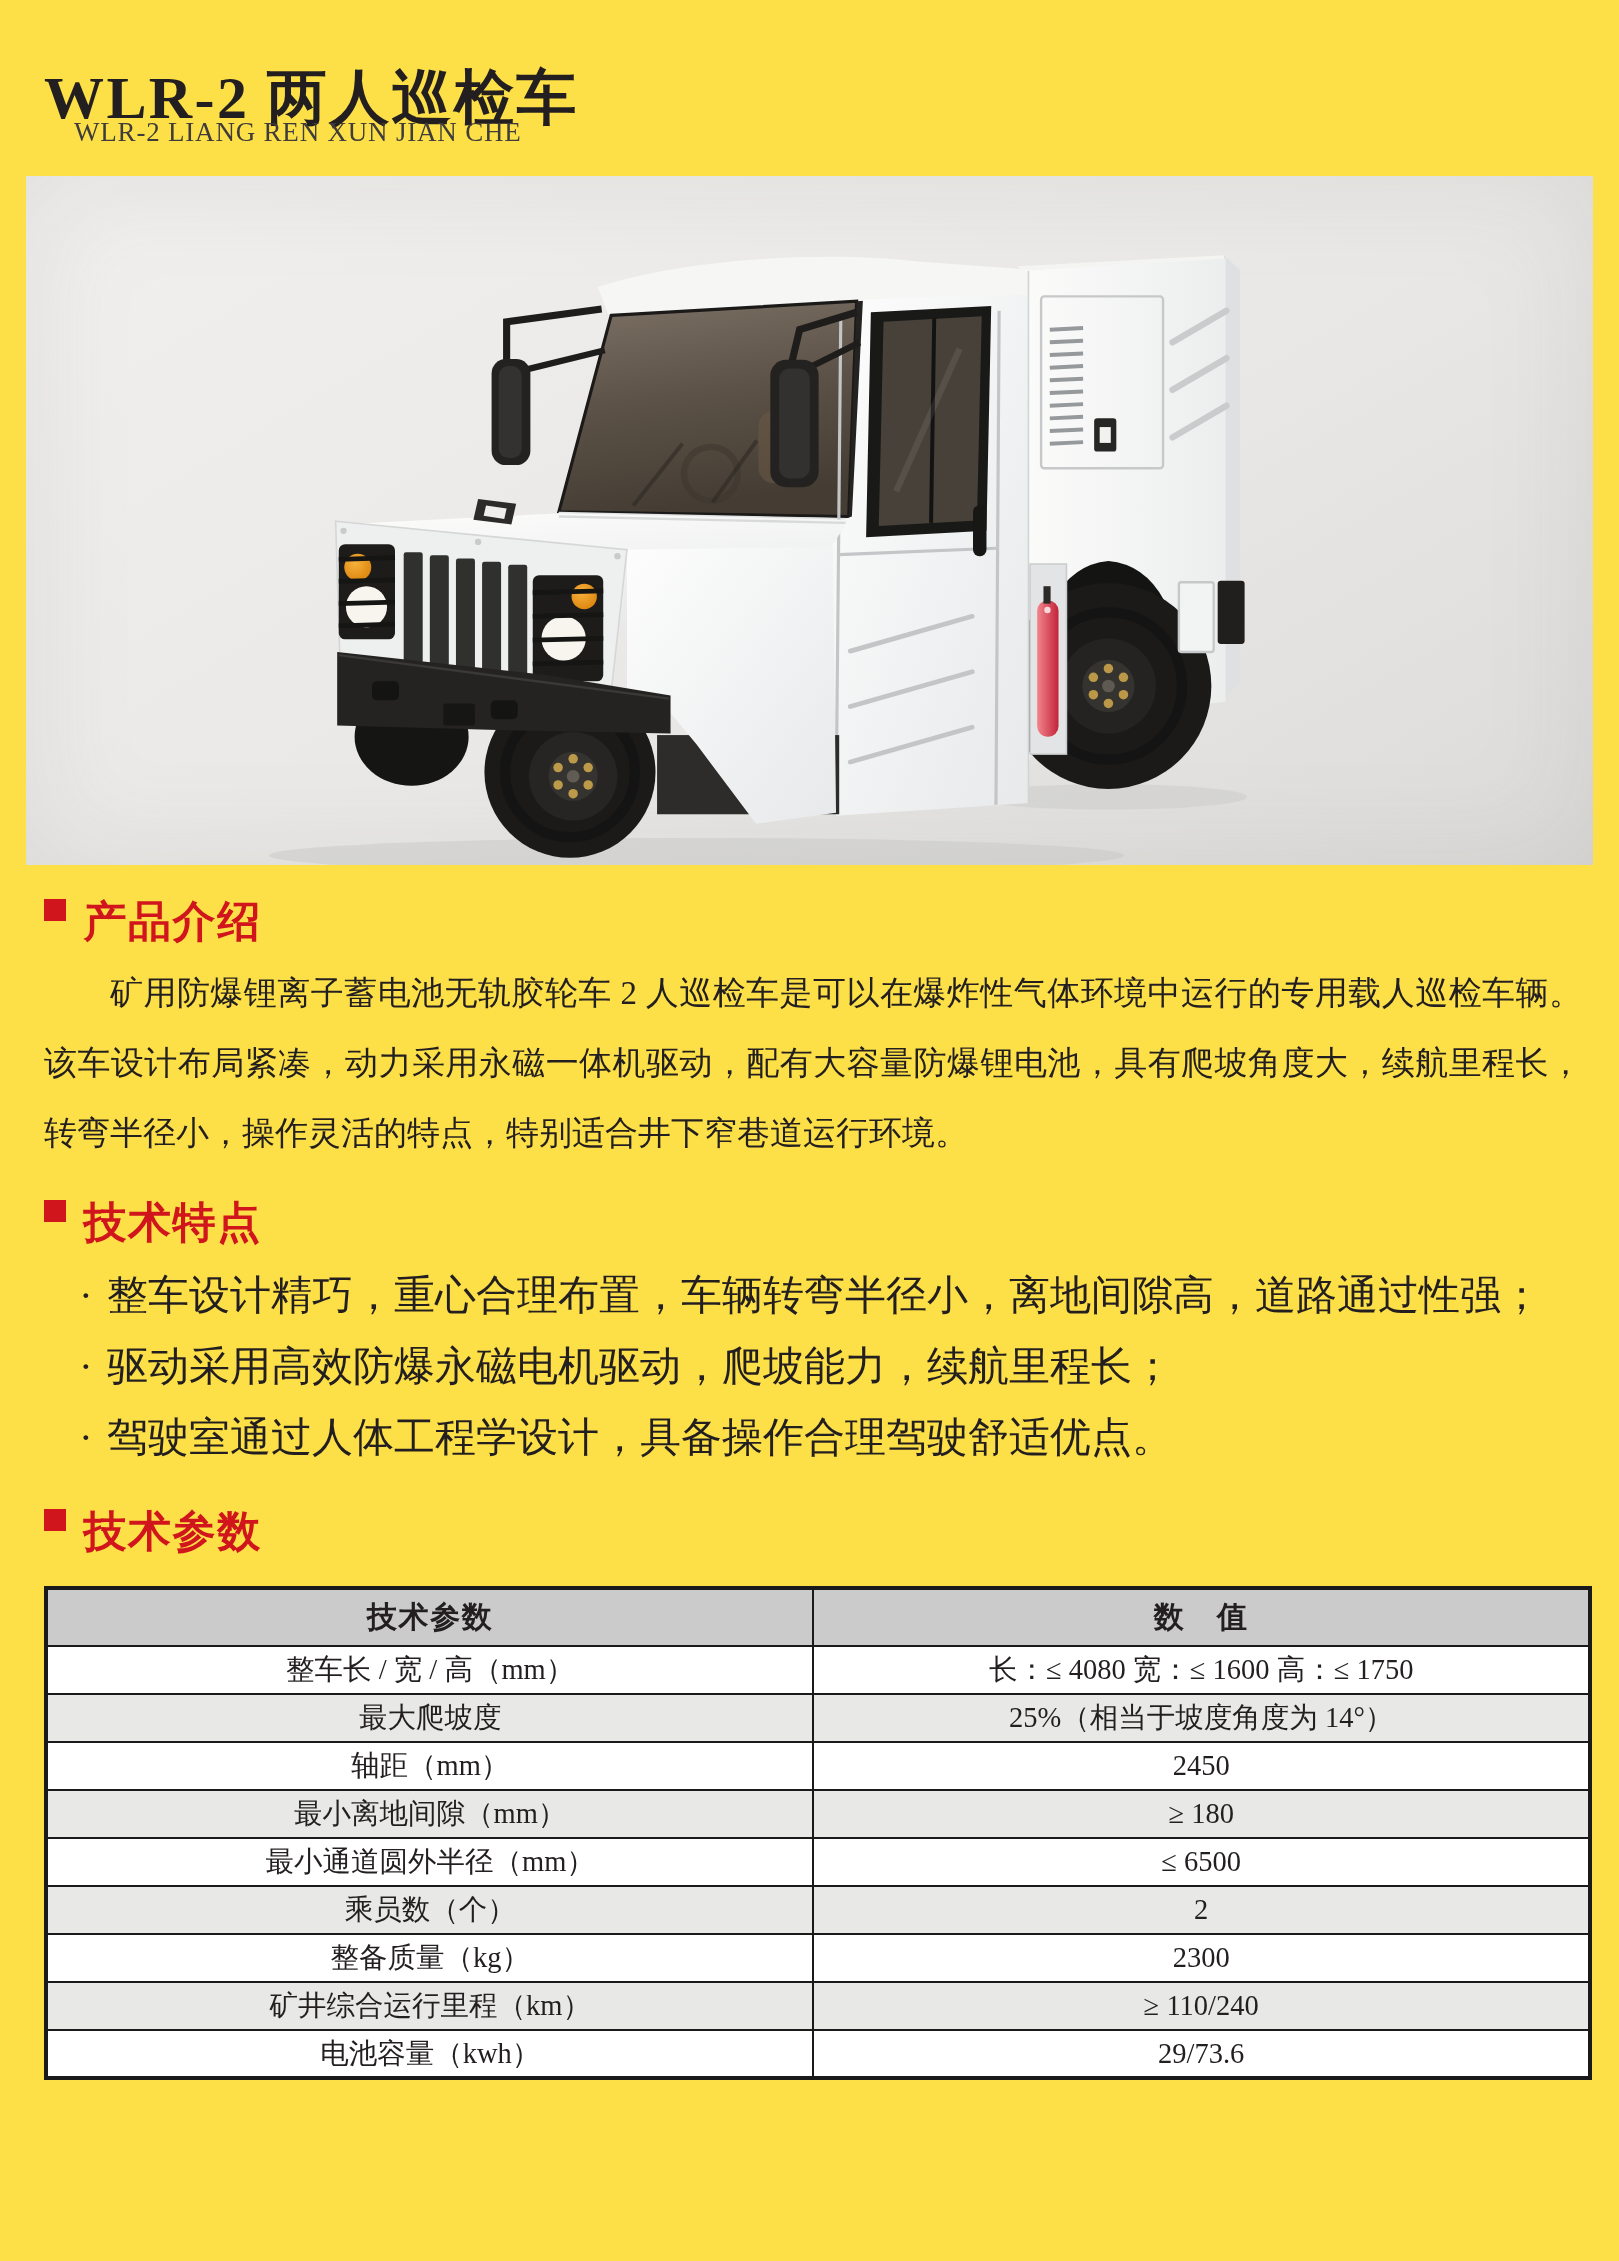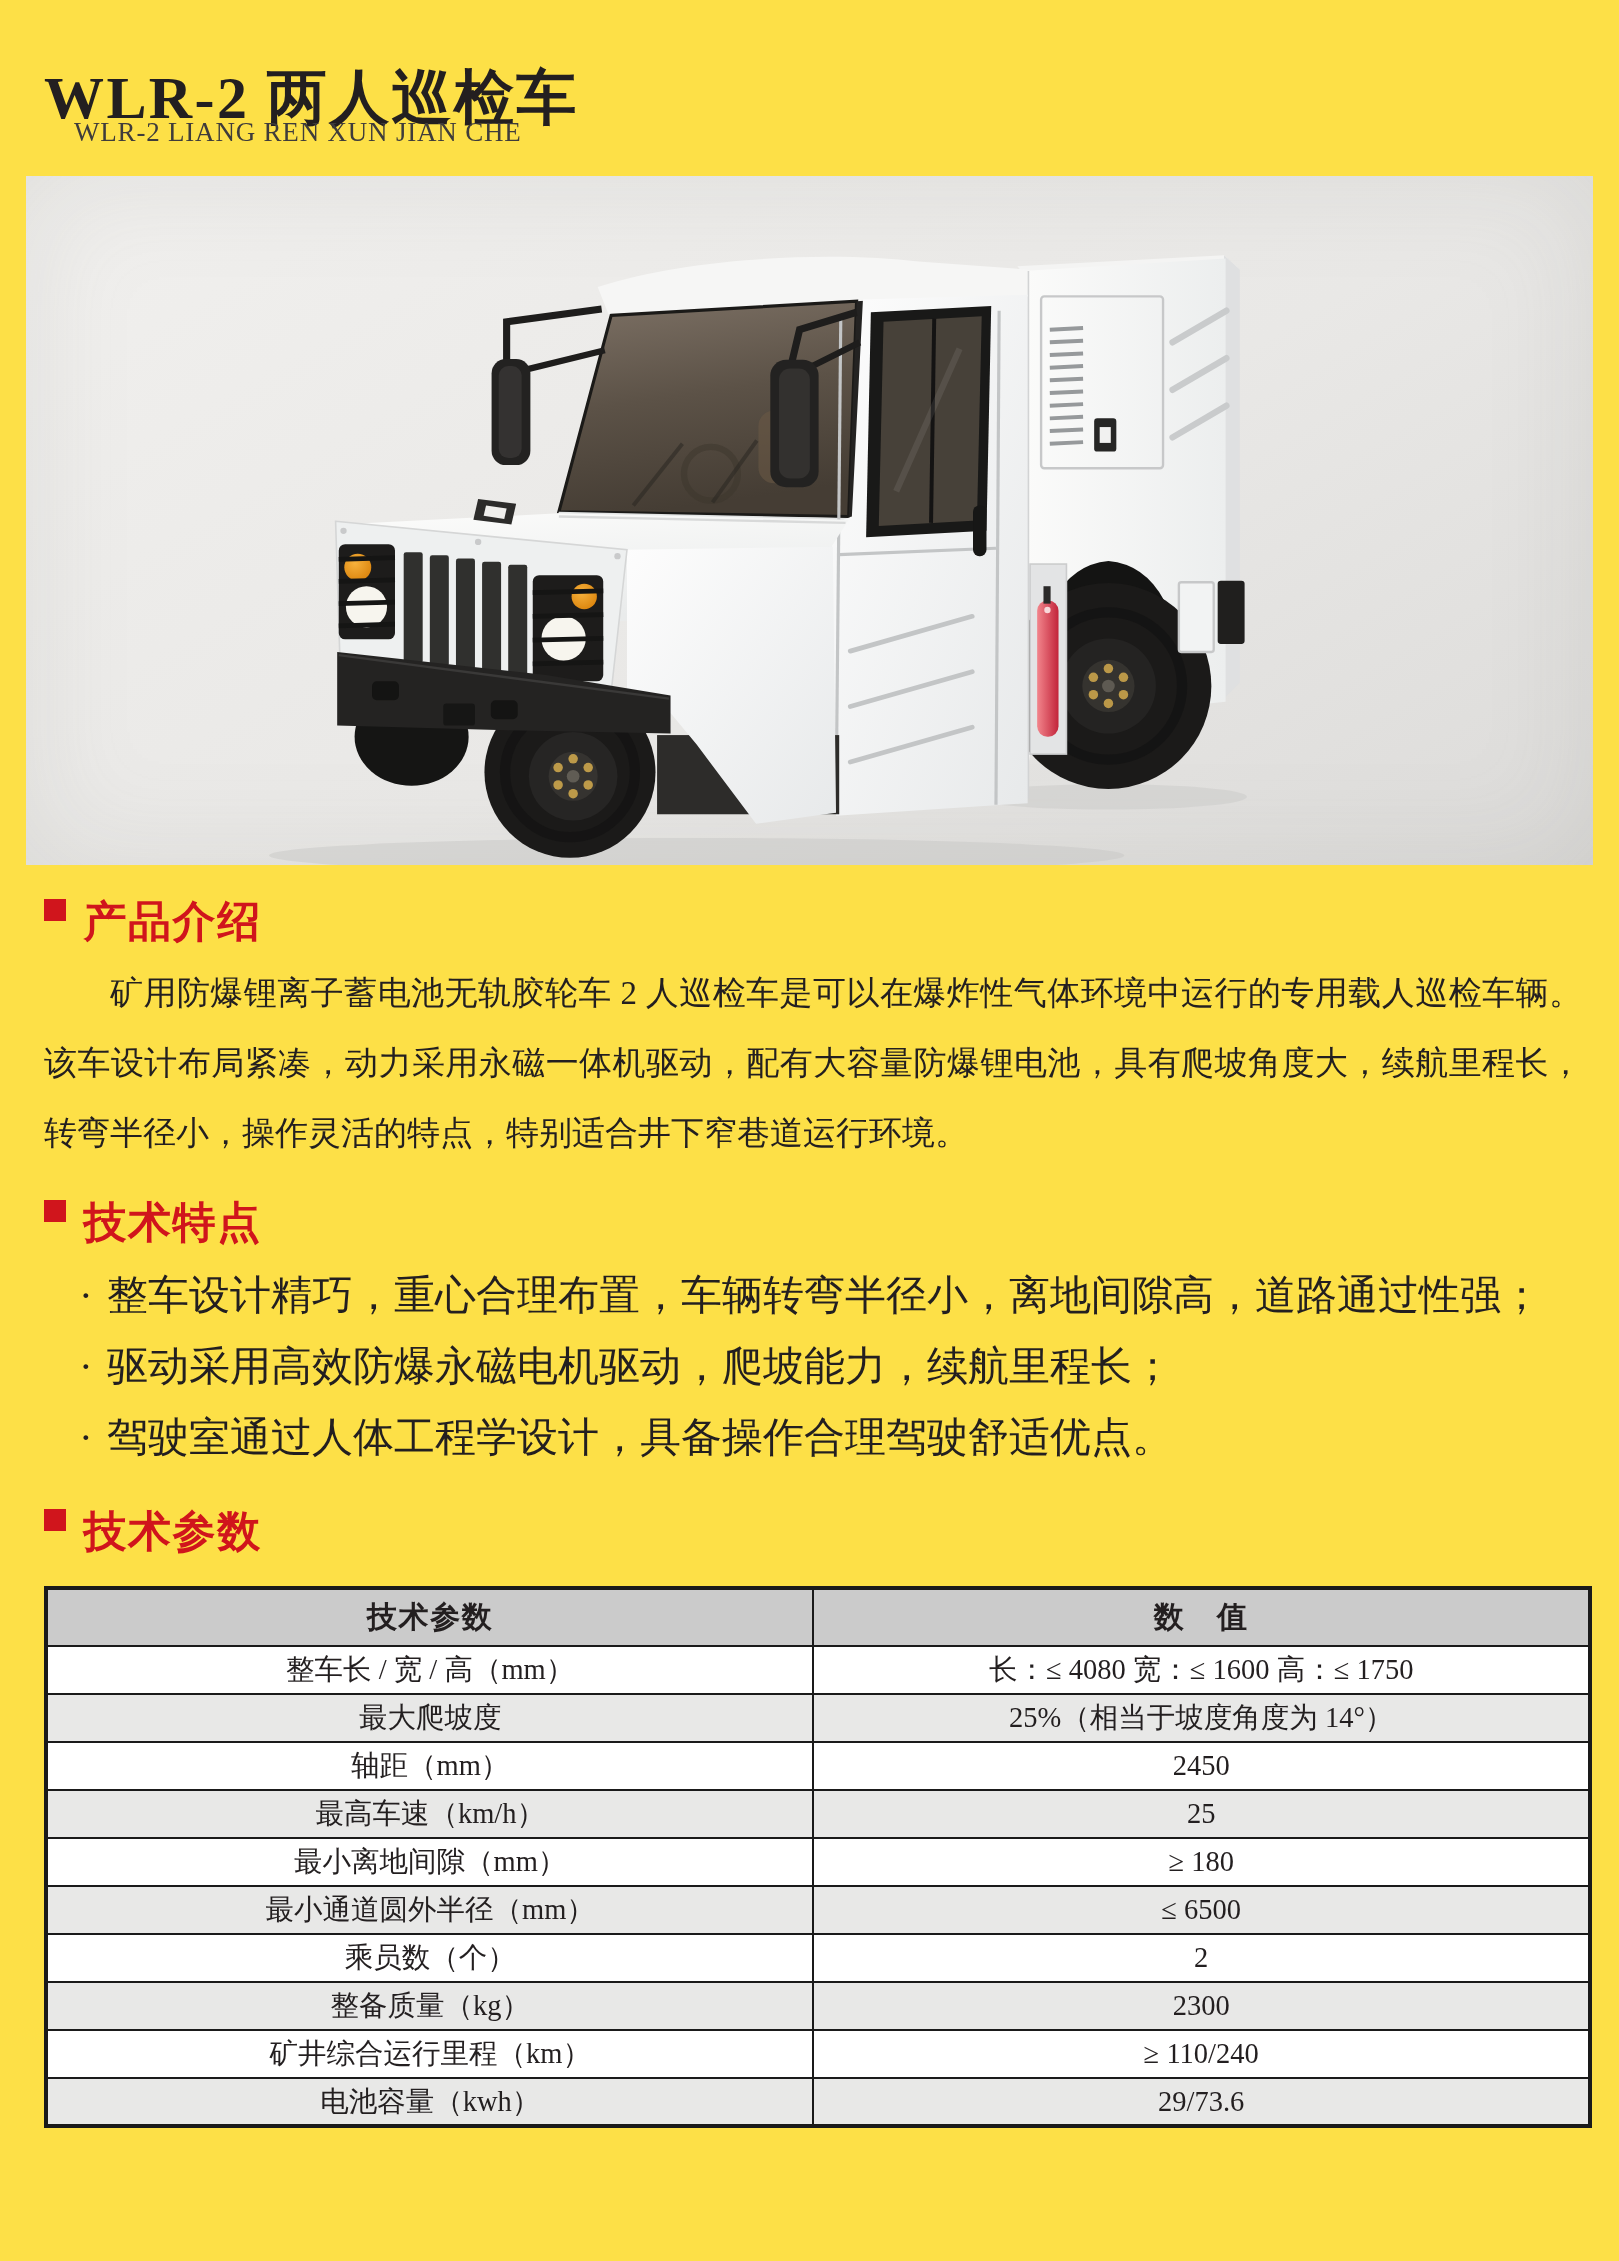--- a/index.html
+++ b/index.html
@@ -353,24 +353,20 @@
       </tr>
       <tr>
         <td>最大爬坡度</td>
         <td>25%（相当于坡度角度为 14°）</td>
       </tr>
       <tr>
         <td>轴距（mm）</td>
         <td>2450</td>
       </tr>
       <tr>
-        <td>最高车速（km/h）</td>
-        <td>25</td>
-      </tr>
-      <tr>
         <td>最小离地间隙（mm）</td>
         <td>≥ 180</td>
       </tr>
       <tr>
         <td>最小通道圆外半径（mm）</td>
         <td>≤ 6500</td>
       </tr>
       <tr>
         <td>乘员数（个）</td>
         <td>2</td>

